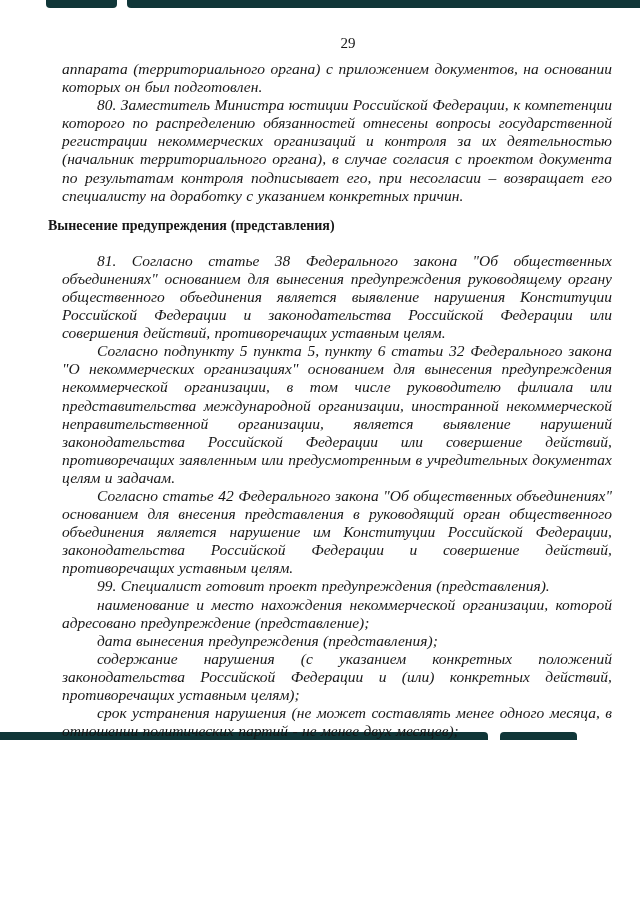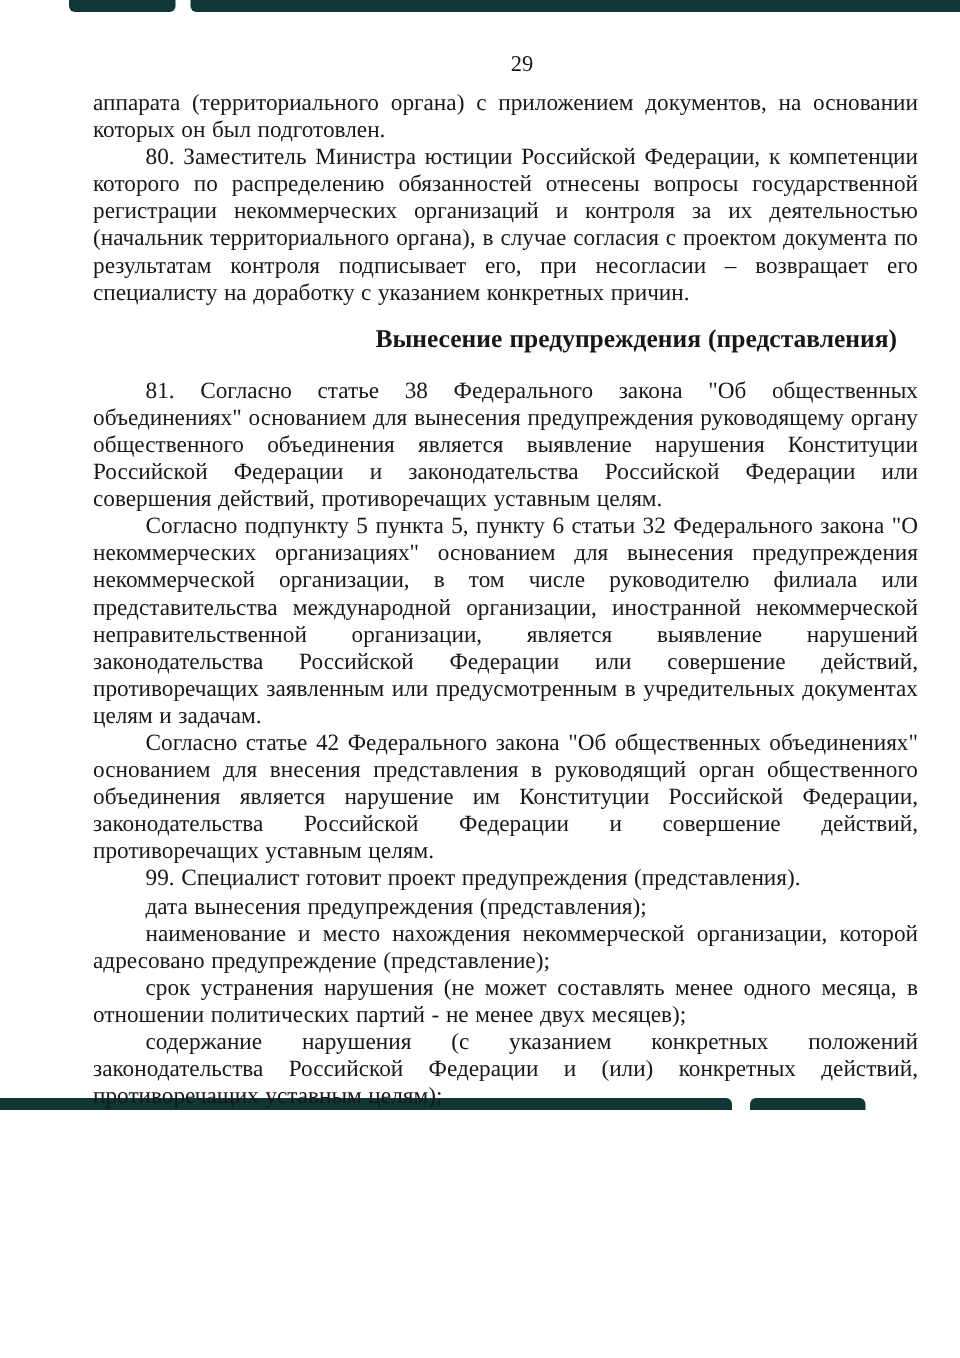--- a/index.html
+++ b/index.html
@@ -45,28 +45,29 @@
     left: 62px;
     width: 550px;
     font-size: 15.5px;
     line-height: 18.1px;
     text-align: justify;
     word-spacing: 0.5px;
   }
   .doc-body p {
     margin: 0;
     text-indent: 35px;
+    font-style: italic;
   }
   .doc-body p.no-indent {
     text-indent: 0;
   }
   .section-heading {
-    font-size: 17px;
+    font-size: 14px;
     font-weight: bold;
-    text-align: right;
+    text-align: left;
     text-indent: 0;
     margin: 12px 0 17px 0;
     transform: translateX(-14px);
     line-height: 18px;
   }
 </style>
 </head>
 <body>
 
 <div class="page">
@@ -81,19 +82,19 @@
   <div class="doc-body">
     <p class="no-indent">аппарата (территориального органа) с приложением документов, на основании которых он был подготовлен.</p>
     <p>80. Заместитель Министра юстиции Российской Федерации, к компетенции которого по распределению обязанностей отнесены вопросы государственной регистрации некоммерческих организаций и контроля за их деятельностью (начальник территориального органа), в случае согласия с проектом документа по результатам контроля подписывает его, при несогласии – возвращает его специалисту на доработку с указанием конкретных причин.</p>
 
     <h2 class="section-heading">Вынесение предупреждения (представления)</h2>
 
     <p>81. Согласно статье 38 Федерального закона "Об общественных объединениях" основанием для вынесения предупреждения руководящему органу общественного объединения является выявление нарушения Конституции Российской Федерации и законодательства Российской Федерации или совершения действий, противоречащих уставным целям.</p>
     <p>Согласно подпункту 5 пункта 5, пункту 6 статьи 32 Федерального закона "О некоммерческих организациях" основанием для вынесения предупреждения некоммерческой организации, в том числе руководителю филиала или представительства международной организации, иностранной некоммерческой неправительственной организации, является выявление нарушений законодательства Российской Федерации или совершение действий, противоречащих заявленным или предусмотренным в учредительных документах целям и задачам.</p>
     <p>Согласно статье 42 Федерального закона "Об общественных объединениях" основанием для внесения представления в руководящий орган общественного объединения является нарушение им Конституции Российской Федерации, законодательства Российской Федерации и совершение действий, противоречащих уставным целям.</p>
     <p>99. Специалист готовит проект предупреждения (представления).</p>
+    <p>наименование и место нахождения некоммерческой организации, которой адресовано предупреждение (представление);</p>
     <p>дата вынесения предупреждения (представления);</p>
-    <p>наименование и место нахождения некоммерческой организации, которой адресовано предупреждение (представление);</p>
+    <p>содержание нарушения (с указанием конкретных положений законодательства Российской Федерации и (или) конкретных действий, противоречащих уставным целям);</p>
     <p>срок устранения нарушения (не может составлять менее одного месяца, в отношении политических партий - не менее двух месяцев);</p>
-    <p>содержание нарушения (с указанием конкретных положений законодательства Российской Федерации и (или) конкретных действий, противоречащих уставным целям);</p>
   </div>
 
 </div>
 
 </body></html>

